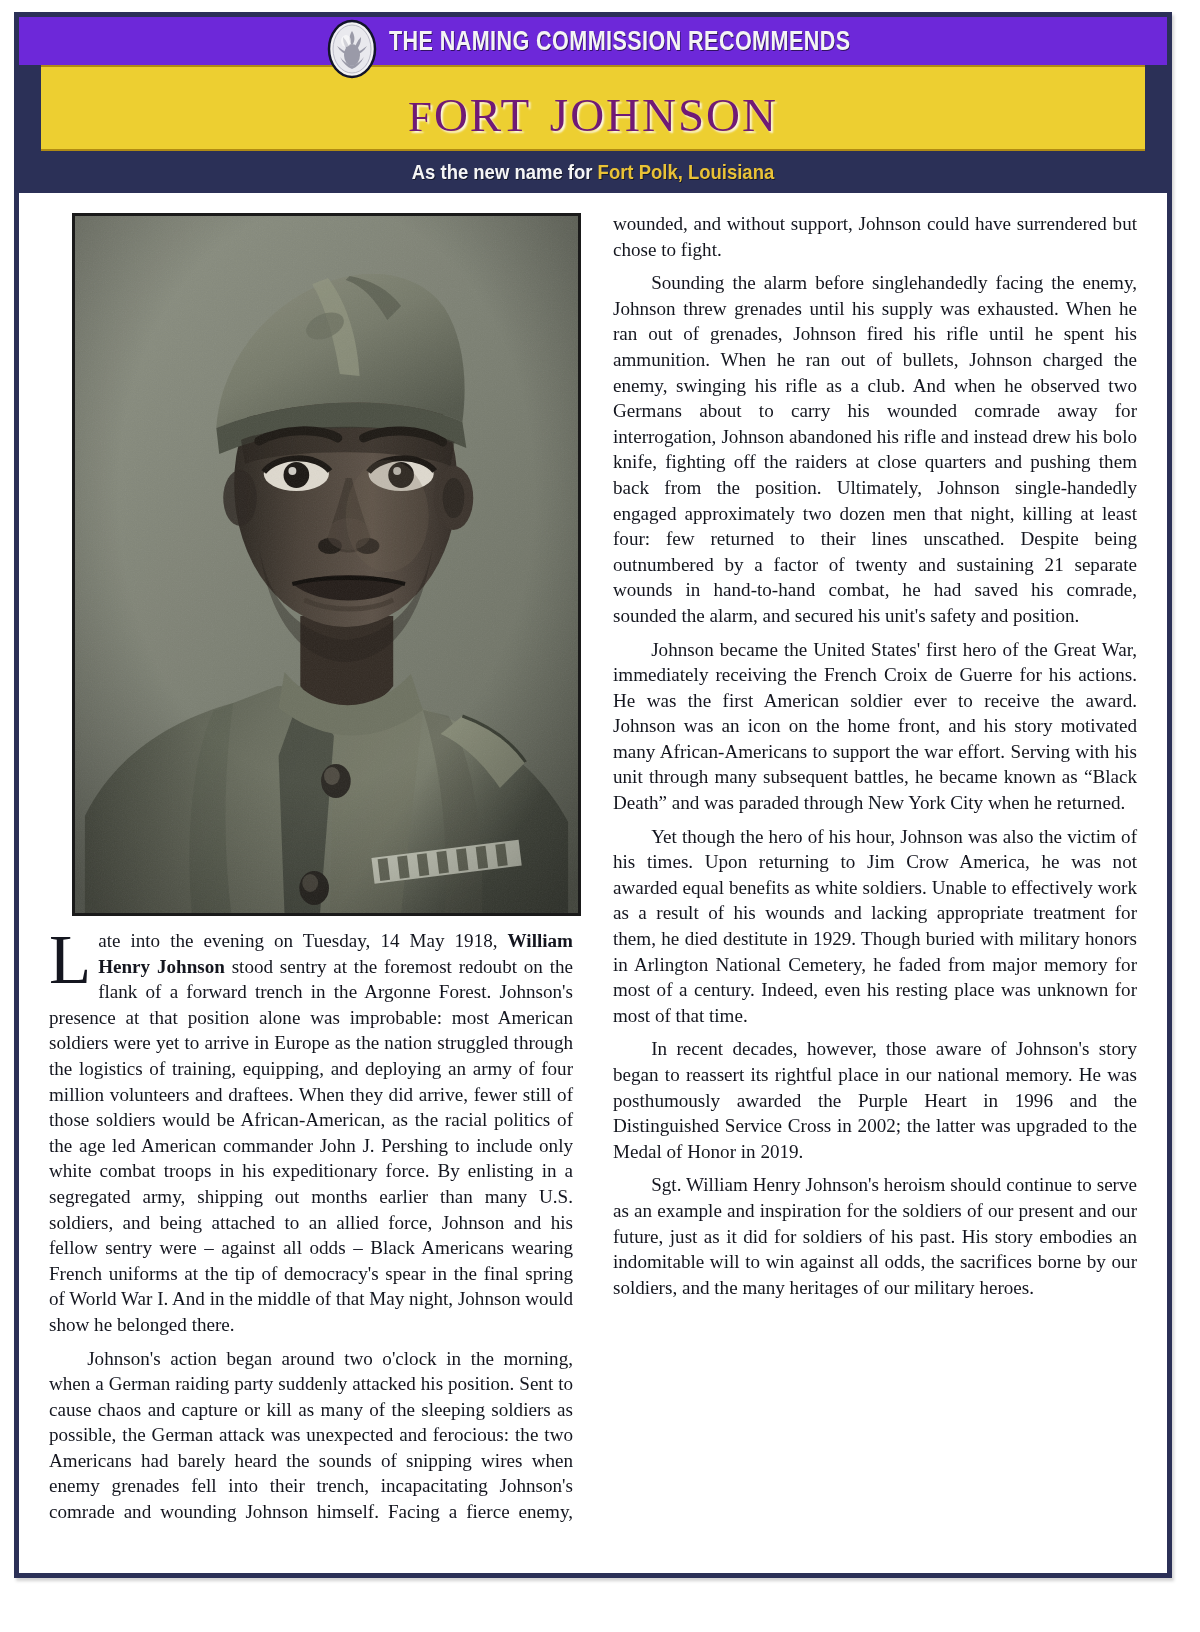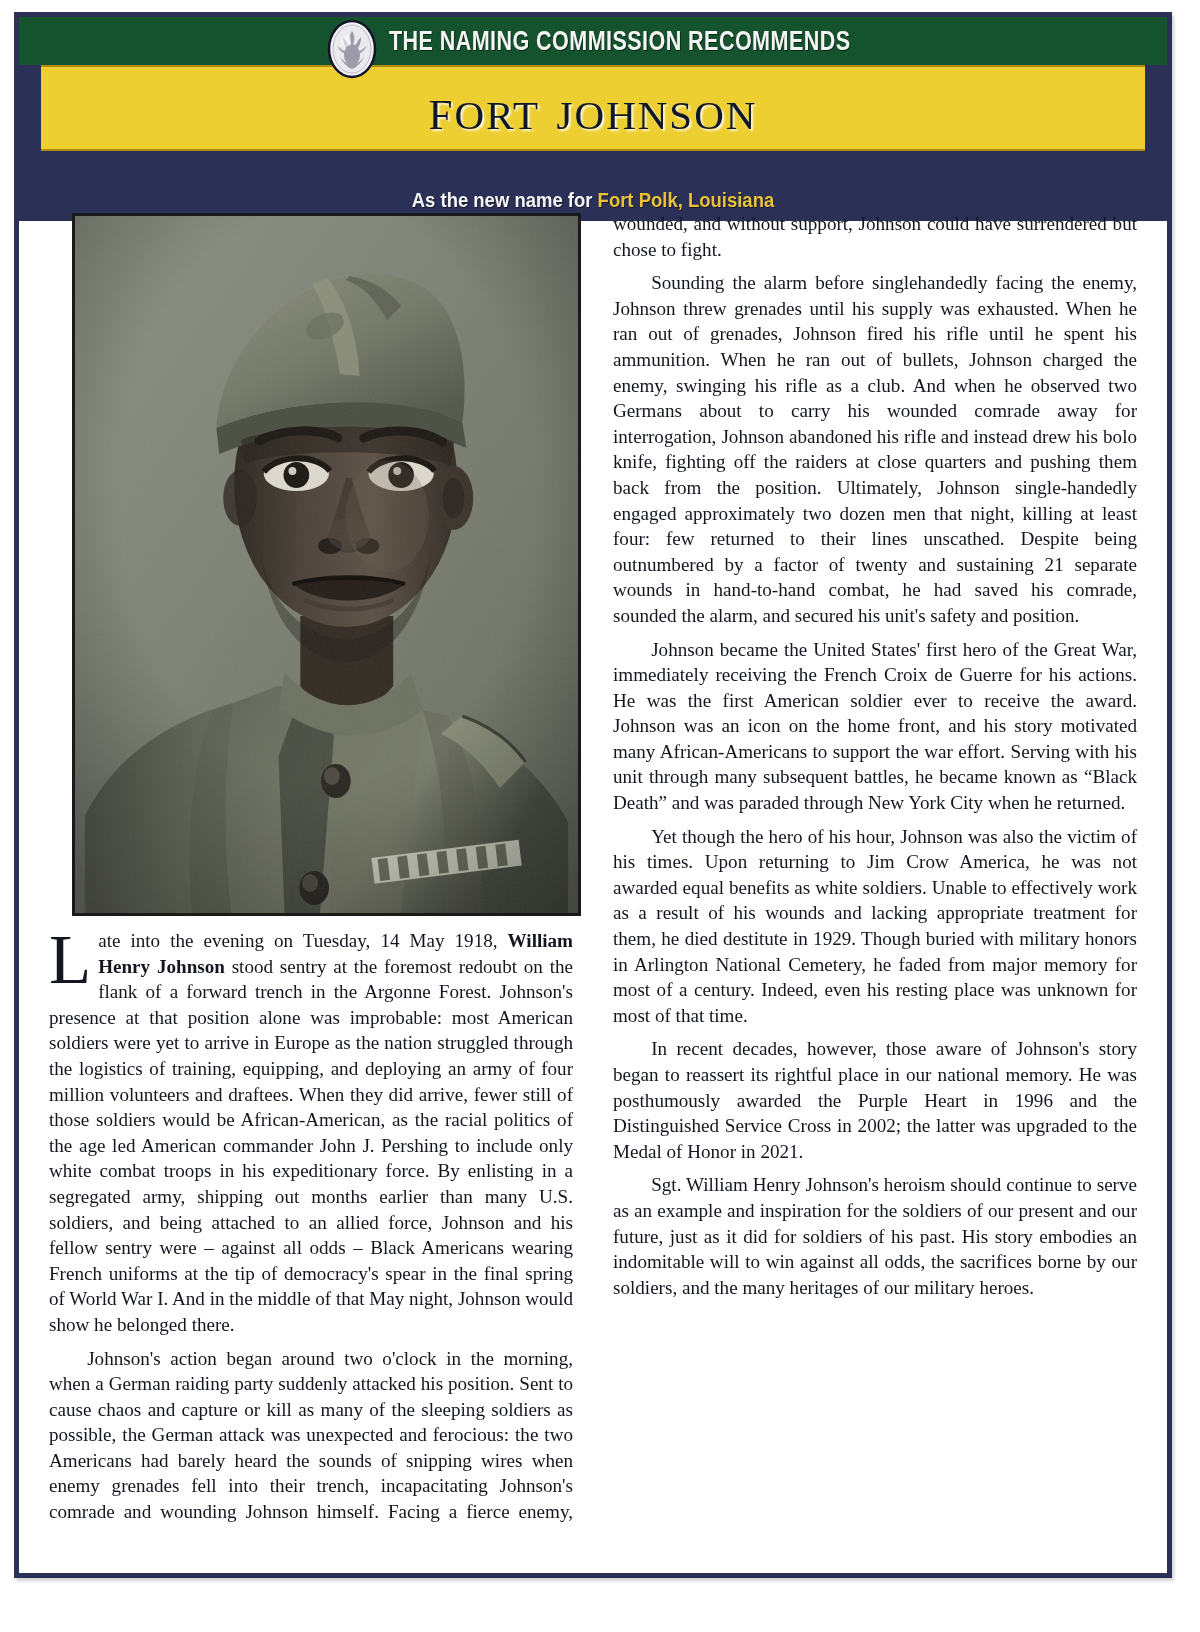--- a/index.html
+++ b/index.html
@@ -39,21 +39,21 @@
   .masthead {
     position: absolute;
     left: 0; top: 0;
     width: 100%;
     background: #2b3057;
   }
 
   .band-top {
     position: relative;
     height: 48px;
-    background: #14532d;
+    background: #6d28d9;
     display: flex;
     align-items: center;
     justify-content: center;
   }
   .seal {
     position: absolute;
     left: 307px;
     top: 2px;
     width: 52px;
     height: 60px;
@@ -80,39 +80,38 @@
     margin: 0 22px;
     border-top: 2px solid #b08b14;
     border-bottom: 2px solid #b08b14;
     display: flex;
     align-items: center;
     justify-content: center;
     position: relative;
   }
   .fort-title {
     font-family: "Liberation Serif", serif;
-    font-size: 58px;
+    font-size: 67px;
     font-weight: 400;
-    color: #0f172a;
+    color: #701a75;
     letter-spacing: 2px;
     white-space: nowrap;
     text-shadow: 2px 2px 2px rgba(255,255,255,0.85);
     line-height: 1;
     font-variant: small-caps;
     text-transform: lowercase;
   }
   .fort-title::first-letter { font-size: 62px; }
 
   .band-sub {
     height: 42px;
     background: #2b3057;
     display: flex;
     align-items: center;
     justify-content: center;
-    margin-top: 28px;
   }
   .subtitle {
     font-family: "Liberation Sans", sans-serif;
     font-weight: 700;
     font-size: 21px;
     white-space: nowrap;
     transform: scaleX(0.88);
     transform-origin: center;
     text-shadow: 1px 1px 0 rgba(0,0,0,0.5);
   }
@@ -345,20 +344,20 @@
             <rect width="509" height="697" fill="url(#vig)"></rect>
             <rect width="509" height="697" filter="url(#grain)" fill="rgba(0,0,0,0)" opacity="0.5"></rect>
           </svg>
         </div>
 
         <p class="first"><span>Late into the evening on Tuesday, 14 May 1918, <span class="lead-name">William Henry Johnson</span> stood sentry at the foremost redoubt on the flank of a forward trench in the Argonne Forest. Johnson's presence at that position alone was improbable: most American soldiers were yet to arrive in Europe as the nation struggled through the logistics of training, equipping, and deploying an army of four million volunteers and draftees. When they did arrive, fewer still of those soldiers would be African-American, as the racial politics of the age led American commander John J. Pershing to include only white combat troops in his expeditionary force. By enlisting in a segregated army, shipping out months earlier than many U.S. soldiers, and being attached to an allied force, Johnson and his fellow sentry were – against all odds – Black Americans wearing French uniforms at the tip of democracy's spear in the final spring of World War I. And in the middle of that May night, Johnson would show he belonged there.</span></p>
         <p><span>Johnson's action began around two o'clock in the morning, when a German raiding party suddenly attacked his position. Sent to cause chaos and capture or kill as many of the sleeping soldiers as possible, the German attack was unexpected and ferocious:  the two Americans had barely heard the sounds of snipping wires when enemy grenades fell into their trench, incapacitating Johnson's comrade and wounding Johnson himself. Facing a fierce enemy, wounded, and without support, Johnson could have surrendered but chose to fight.</span></p>
         <p><span>Sounding the alarm before singlehandedly facing the enemy, Johnson threw grenades until his supply was exhausted. When he ran out of grenades, Johnson fired his rifle until he spent his ammunition. When he ran out of bullets, Johnson charged the enemy, swinging his rifle as a club. And when he observed two Germans about to carry his wounded comrade away for interrogation, Johnson abandoned his rifle and instead drew his bolo knife, fighting off the raiders at close quarters and pushing them back from the position. Ultimately, Johnson single-handedly engaged approximately two dozen men that night, killing at least four: few returned to their lines unscathed. Despite being outnumbered by a factor of twenty and sustaining 21 separate wounds in hand-to-hand combat, he had saved his comrade, sounded the alarm, and secured his unit's safety and position.</span></p>
         <p><span>Johnson became the United States' first hero of the Great War, immediately receiving the French Croix de Guerre for his actions. He was the first American soldier ever to receive the award. Johnson was an icon on the home front, and his story motivated many African-Americans to support the war effort. Serving with his unit through many subsequent battles, he became known as “Black Death” and was paraded through New York City when he returned.</span></p>
         <p><span>Yet though the hero of his hour, Johnson was also the victim of his times. Upon returning to Jim Crow America, he was not awarded equal benefits as white soldiers. Unable to effectively work as a result of his wounds and lacking appropriate treatment for them, he died destitute in 1929. Though buried with military honors in Arlington National Cemetery, he faded from major memory for most of a century. Indeed, even his resting place was unknown for most of that time.</span></p>
-        <p><span>In recent decades, however, those aware of Johnson's story began to reassert its rightful place in our national memory. He was posthumously awarded the Purple Heart in 1996 and the Distinguished Service Cross in 2002; the latter was upgraded to the Medal of Honor in 2021.</span></p>
+        <p><span>In recent decades, however, those aware of Johnson's story began to reassert its rightful place in our national memory. He was posthumously awarded the Purple Heart in 1996 and the Distinguished Service Cross in 2002; the latter was upgraded to the Medal of Honor in 2019.</span></p>
         <p><span>Sgt. William Henry Johnson's heroism should continue to serve as an example and inspiration for the soldiers of our present and our future, just as it did for soldiers of his past. His story embodies an indomitable will to win against all odds, the sacrifices borne by our soldiers, and the many heritages of our military heroes.</span></p>
 
       </div>
     </div>
 
   </div>
 </div>
 
 </body></html>

